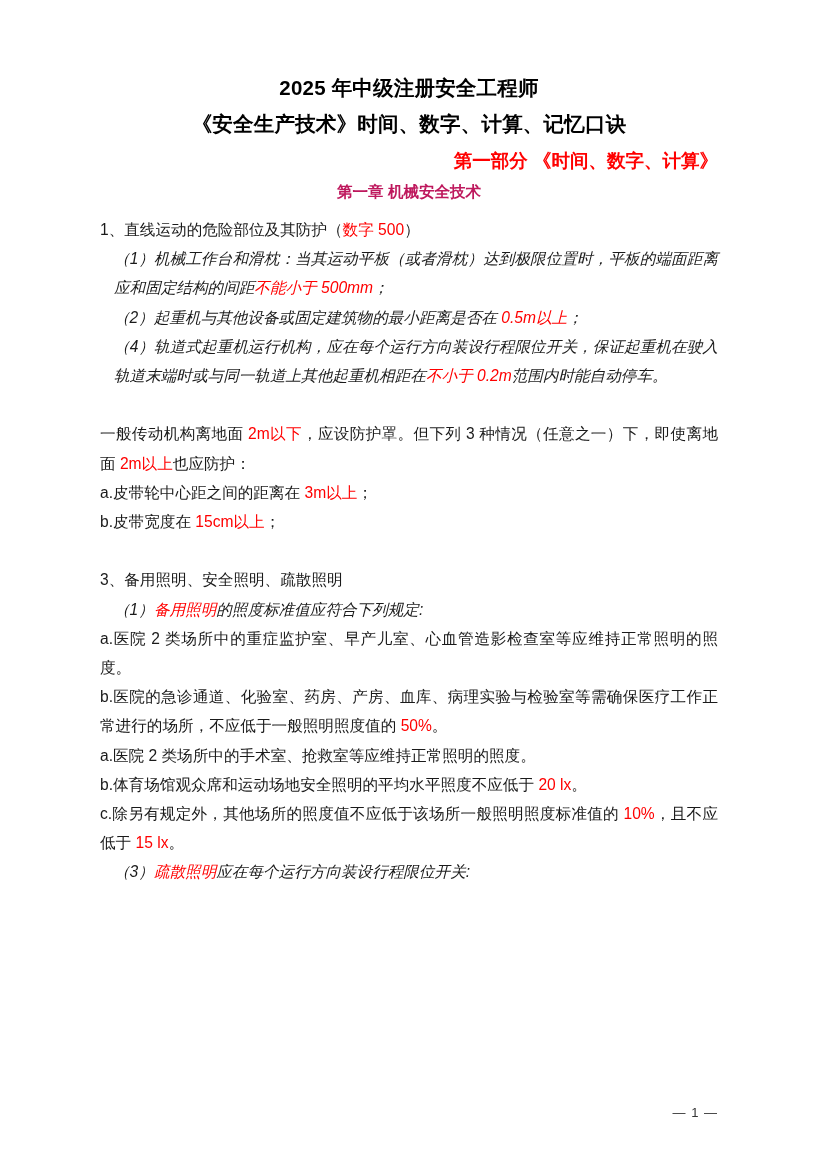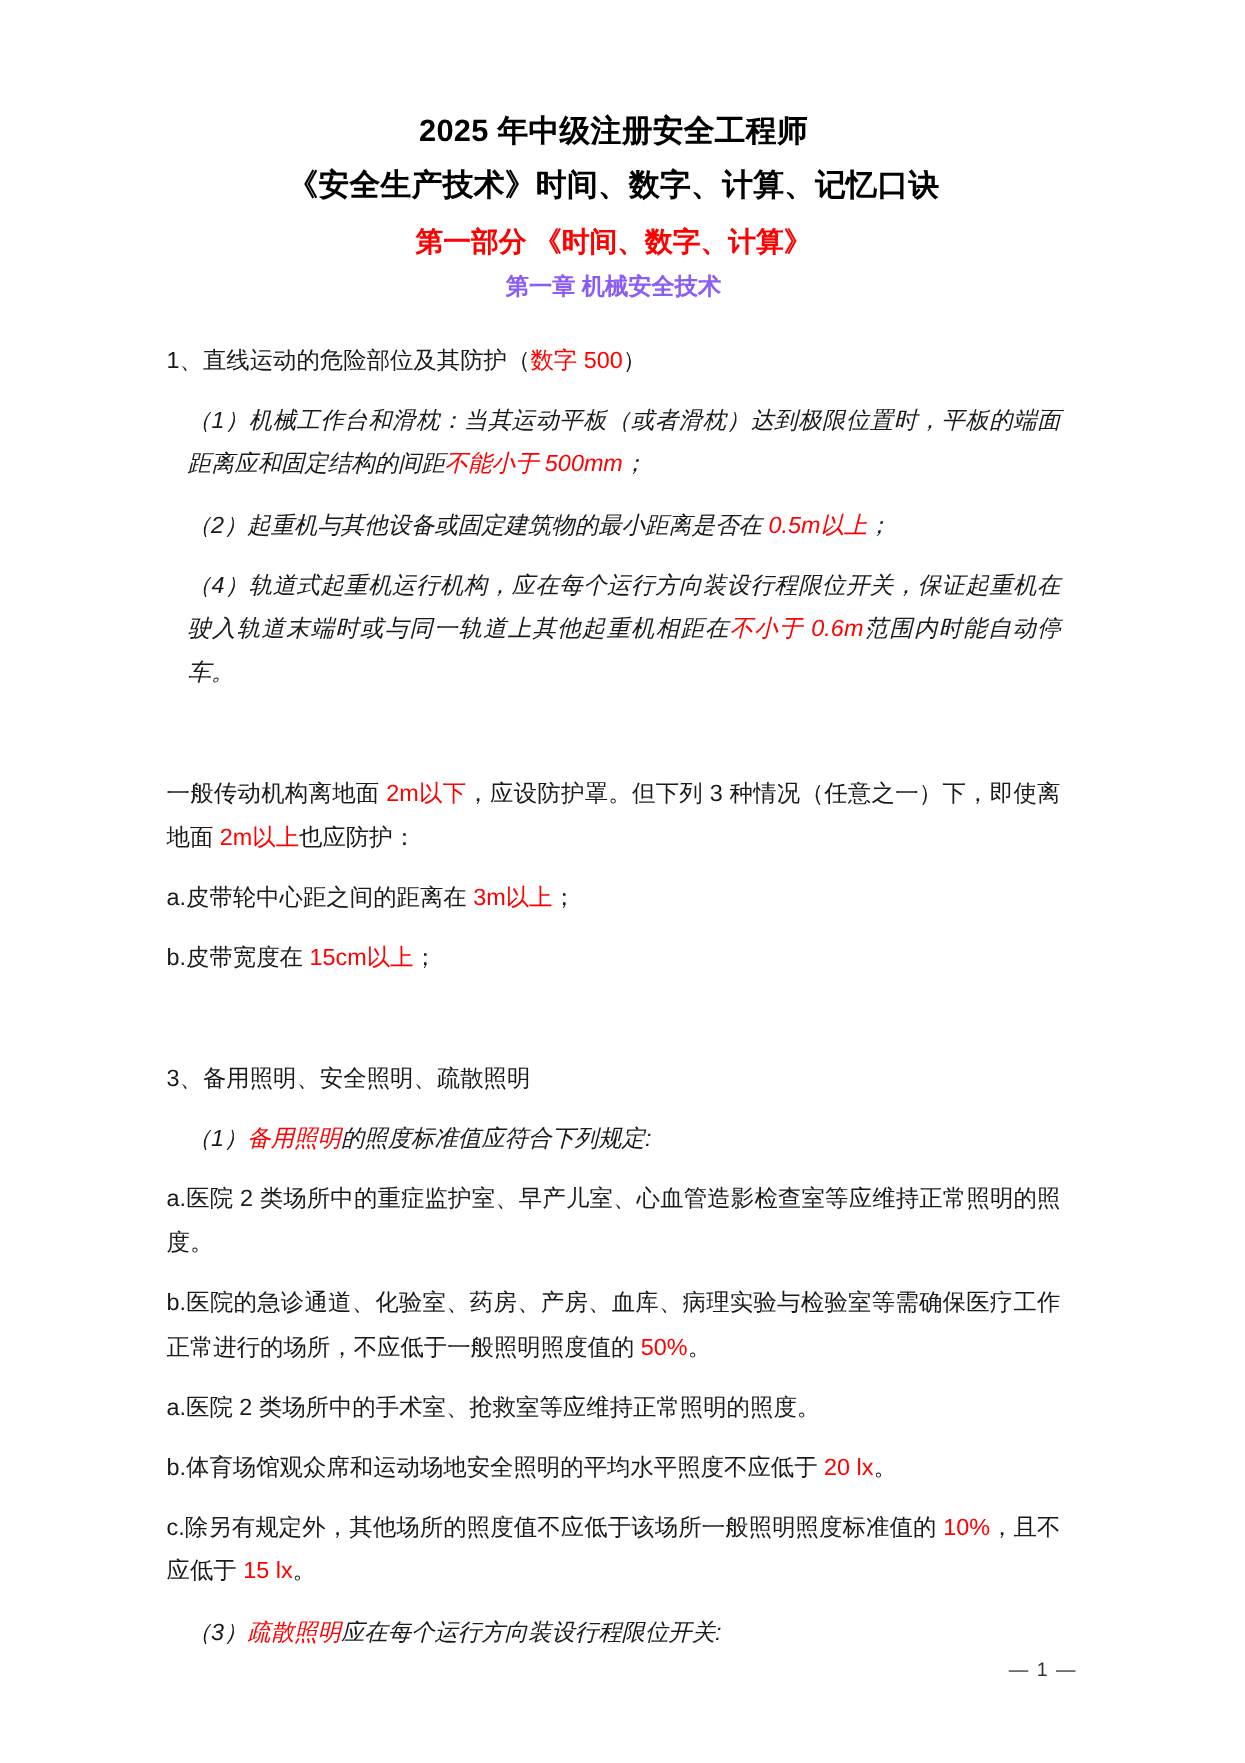--- a/index.html
+++ b/index.html
@@ -31,41 +31,41 @@
   .doc-title {
     text-align: center;
     font-weight: bold;
     color: #000000;
     font-size: 20.5px;
     line-height: 36px;
     letter-spacing: 0.2px;
   }
   .doc-title.first { padding-top: 70px; }
   .part-title {
-    text-align: center;
+    text-align: right;
     font-weight: bold;
     color: #ff0000;
     font-size: 18.5px;
     line-height: 32px;
     padding-top: 3px;
   }
   .chapter-title {
     text-align: center;
     font-weight: bold;
-    color: #8b5cf6;
+    color: #be185d;
     font-size: 15.5px;
     line-height: 28px;
     padding-top: 1px;
   }
   
   .body-block {
     padding-top: 9px;
   }
   p.ln {
-    margin: 11px;
+    margin: 0;
     font-size: 15.6px;
     line-height: 29.2px;
     color: #1a1a1a;
     white-space: normal;
     text-align: justify;
     text-justify: inter-ideograph;
   }
   p.ln.indent { text-indent: 0; padding-left: 14px; font-style: italic; }
   p.spacer {
     margin: 0;
@@ -99,21 +99,21 @@
     <div class="doc-title">《安全生产技术》时间、数字、计算、记忆口诀</div>
 
     <div class="part-title">第一部分 《时间、数字、计算》</div>
 
     <div class="chapter-title">第一章  机械安全技术</div>
 
     <div class="body-block" id="body-root">
         <p class="ln"><span>1、直线运动的危险部位及其防护（</span><span class="r">数字 500</span><span>）</span></p>
         <p class="ln indent"><span>（1）机械工作台和滑枕：当其运动平板（或者滑枕）达到极限位置时，平板的端面距离应和固定结构的间距</span><span class="r">不能小于 500mm</span><span>；</span></p>
         <p class="ln indent"><span>（2）起重机与其他设备或固定建筑物的最小距离是否在 </span><span class="r">0.5m以上</span><span>；</span></p>
-        <p class="ln indent"><span>（4）轨道式起重机运行机构，应在每个运行方向装设行程限位开关，保证起重机在驶入轨道末端时或与同一轨道上其他起重机相距在</span><span class="r">不小于 0.6m</span><span>范围内时能自动停车。</span></p>
+        <p class="ln indent"><span>（4）轨道式起重机运行机构，应在每个运行方向装设行程限位开关，保证起重机在驶入轨道末端时或与同一轨道上其他起重机相距在</span><span class="r">不小于 0.2m</span><span>范围内时能自动停车。</span></p>
         <p class="spacer">&nbsp;</p>
         <p class="ln"><span>一般传动机构离地面 </span><span class="r">2m以下</span><span>，应设防护罩。但下列 3 种情况（任意之一）下，即使离地面 </span><span class="r">2m以上</span><span>也应防护：</span></p>
         <p class="ln"><span>a.皮带轮中心距之间的距离在 </span><span class="r">3m以上</span><span>；</span></p>
         <p class="ln"><span>b.皮带宽度在 </span><span class="r">15cm以上</span><span>；</span></p>
         <p class="spacer">&nbsp;</p>
         <p class="ln"><span>3、备用照明、安全照明、疏散照明</span></p>
         <p class="ln indent"><span>（1）</span><span class="r">备用照明</span><span>的照度标准值应符合下列规定:</span></p>
         <p class="ln"><span>a.医院 2 类场所中的重症监护室、早产儿室、心血管造影检查室等应维持正常照明的照度。</span></p>
         <p class="ln"><span>b.医院的急诊通道、化验室、药房、产房、血库、病理实验与检验室等需确保医疗工作正常进行的场所，不应低于一般照明照度值的 </span><span class="r">50%</span><span>。</span></p>
         <p class="ln"><span>a.医院 2 类场所中的手术室、抢救室等应维持正常照明的照度。</span></p>

